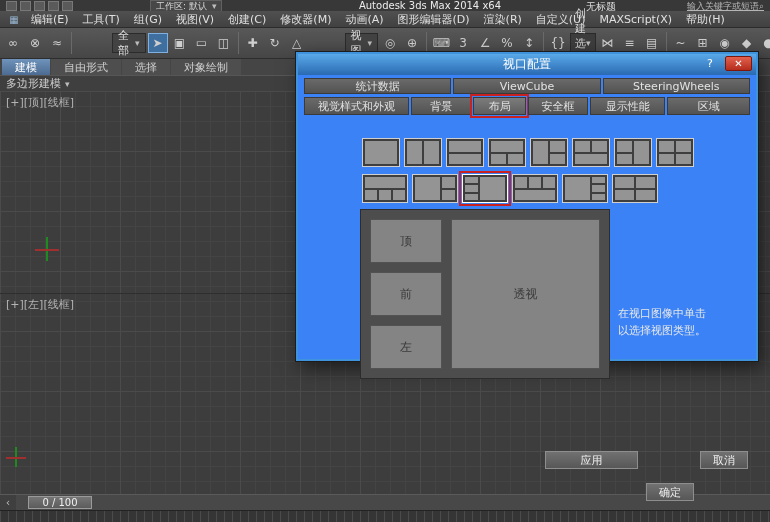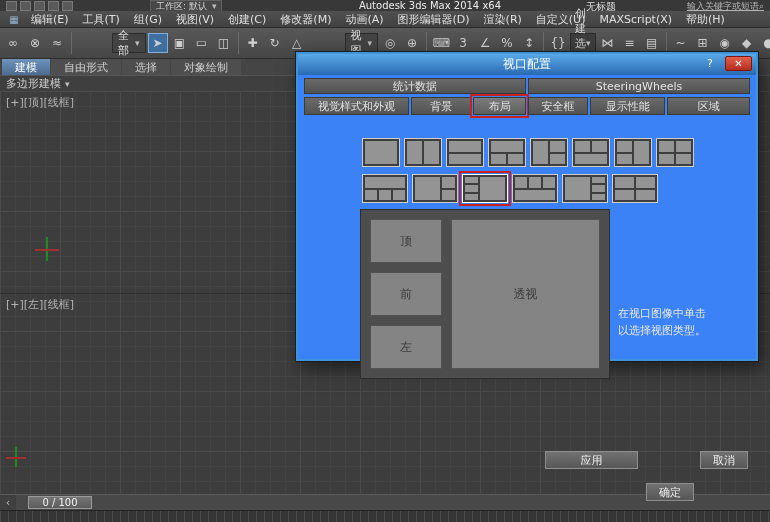--- a/index.html
+++ b/index.html
@@ -229,20 +229,21 @@
   <div class="dialog">
     <div class="dlg-title">
       <span>视口配置</span>
       <span class="dlg-help">?</span>
       <span class="dlg-close">✕</span>
     </div>
     <div class="dlg-body">
 
       <div class="tabs1">
         <span class="tab">统计数据</span>
+        <span class="tab">ViewCube</span>
         <span class="tab">SteeringWheels</span>
       </div>
       <div class="tabs2">
         <span class="tab" style="flex:110;">视觉样式和外观</span>
         <span class="tab" style="flex:62;">背景</span>
         <span class="tab sel hl" style="flex:54;">布局</span>
         <span class="tab" style="flex:62;">安全框</span>
         <span class="tab" style="flex:78;">显示性能</span>
         <span class="tab" style="flex:86;">区域</span>
       </div>

